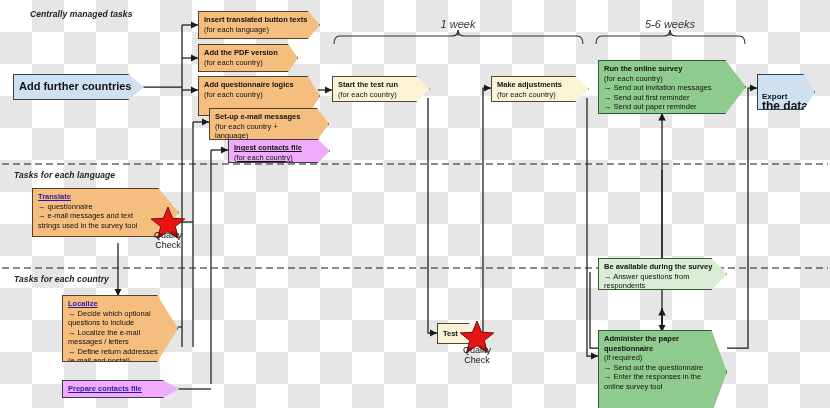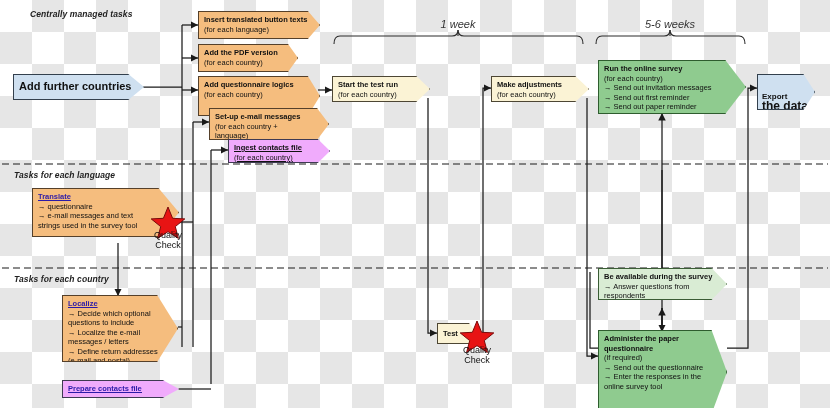--- a/index.html
+++ b/index.html
@@ -242,21 +242,21 @@
               display:flex;align-items:center;">
     <span class="t"><u>Prepare contacts file</u></span>
   </div>
 
   <div class="chev c-cream" style="left:437px;top:323px;width:40px;height:21px;
               clip-path:polygon(0 0,80% 0,100% 50%,80% 100%,0 100%);
               display:flex;align-items:center;">
     <span class="t">Test</span>
   </div>
 
-  <div class="chev c-greenlt" style="left:598px;top:268px;width:129px;height:32px;
+  <div class="chev c-greenlt" style="left:598px;top:258px;width:129px;height:32px;
               clip-path:polygon(0 0,88% 0,100% 50%,88% 100%,0 100%);">
     <span class="t">Be available during the survey</span>
     <span class="s">→ Answer questions from</span>
     <span class="s">respondents</span>
   </div>
 
   <div class="chev c-green" style="left:598px;top:330px;width:129px;height:84px;
               clip-path:polygon(0 0,88% 0,100% 50%,88% 100%,0 100%);">
     <span class="t">Administer the paper</span>
     <span class="t">questionnaire</span>

